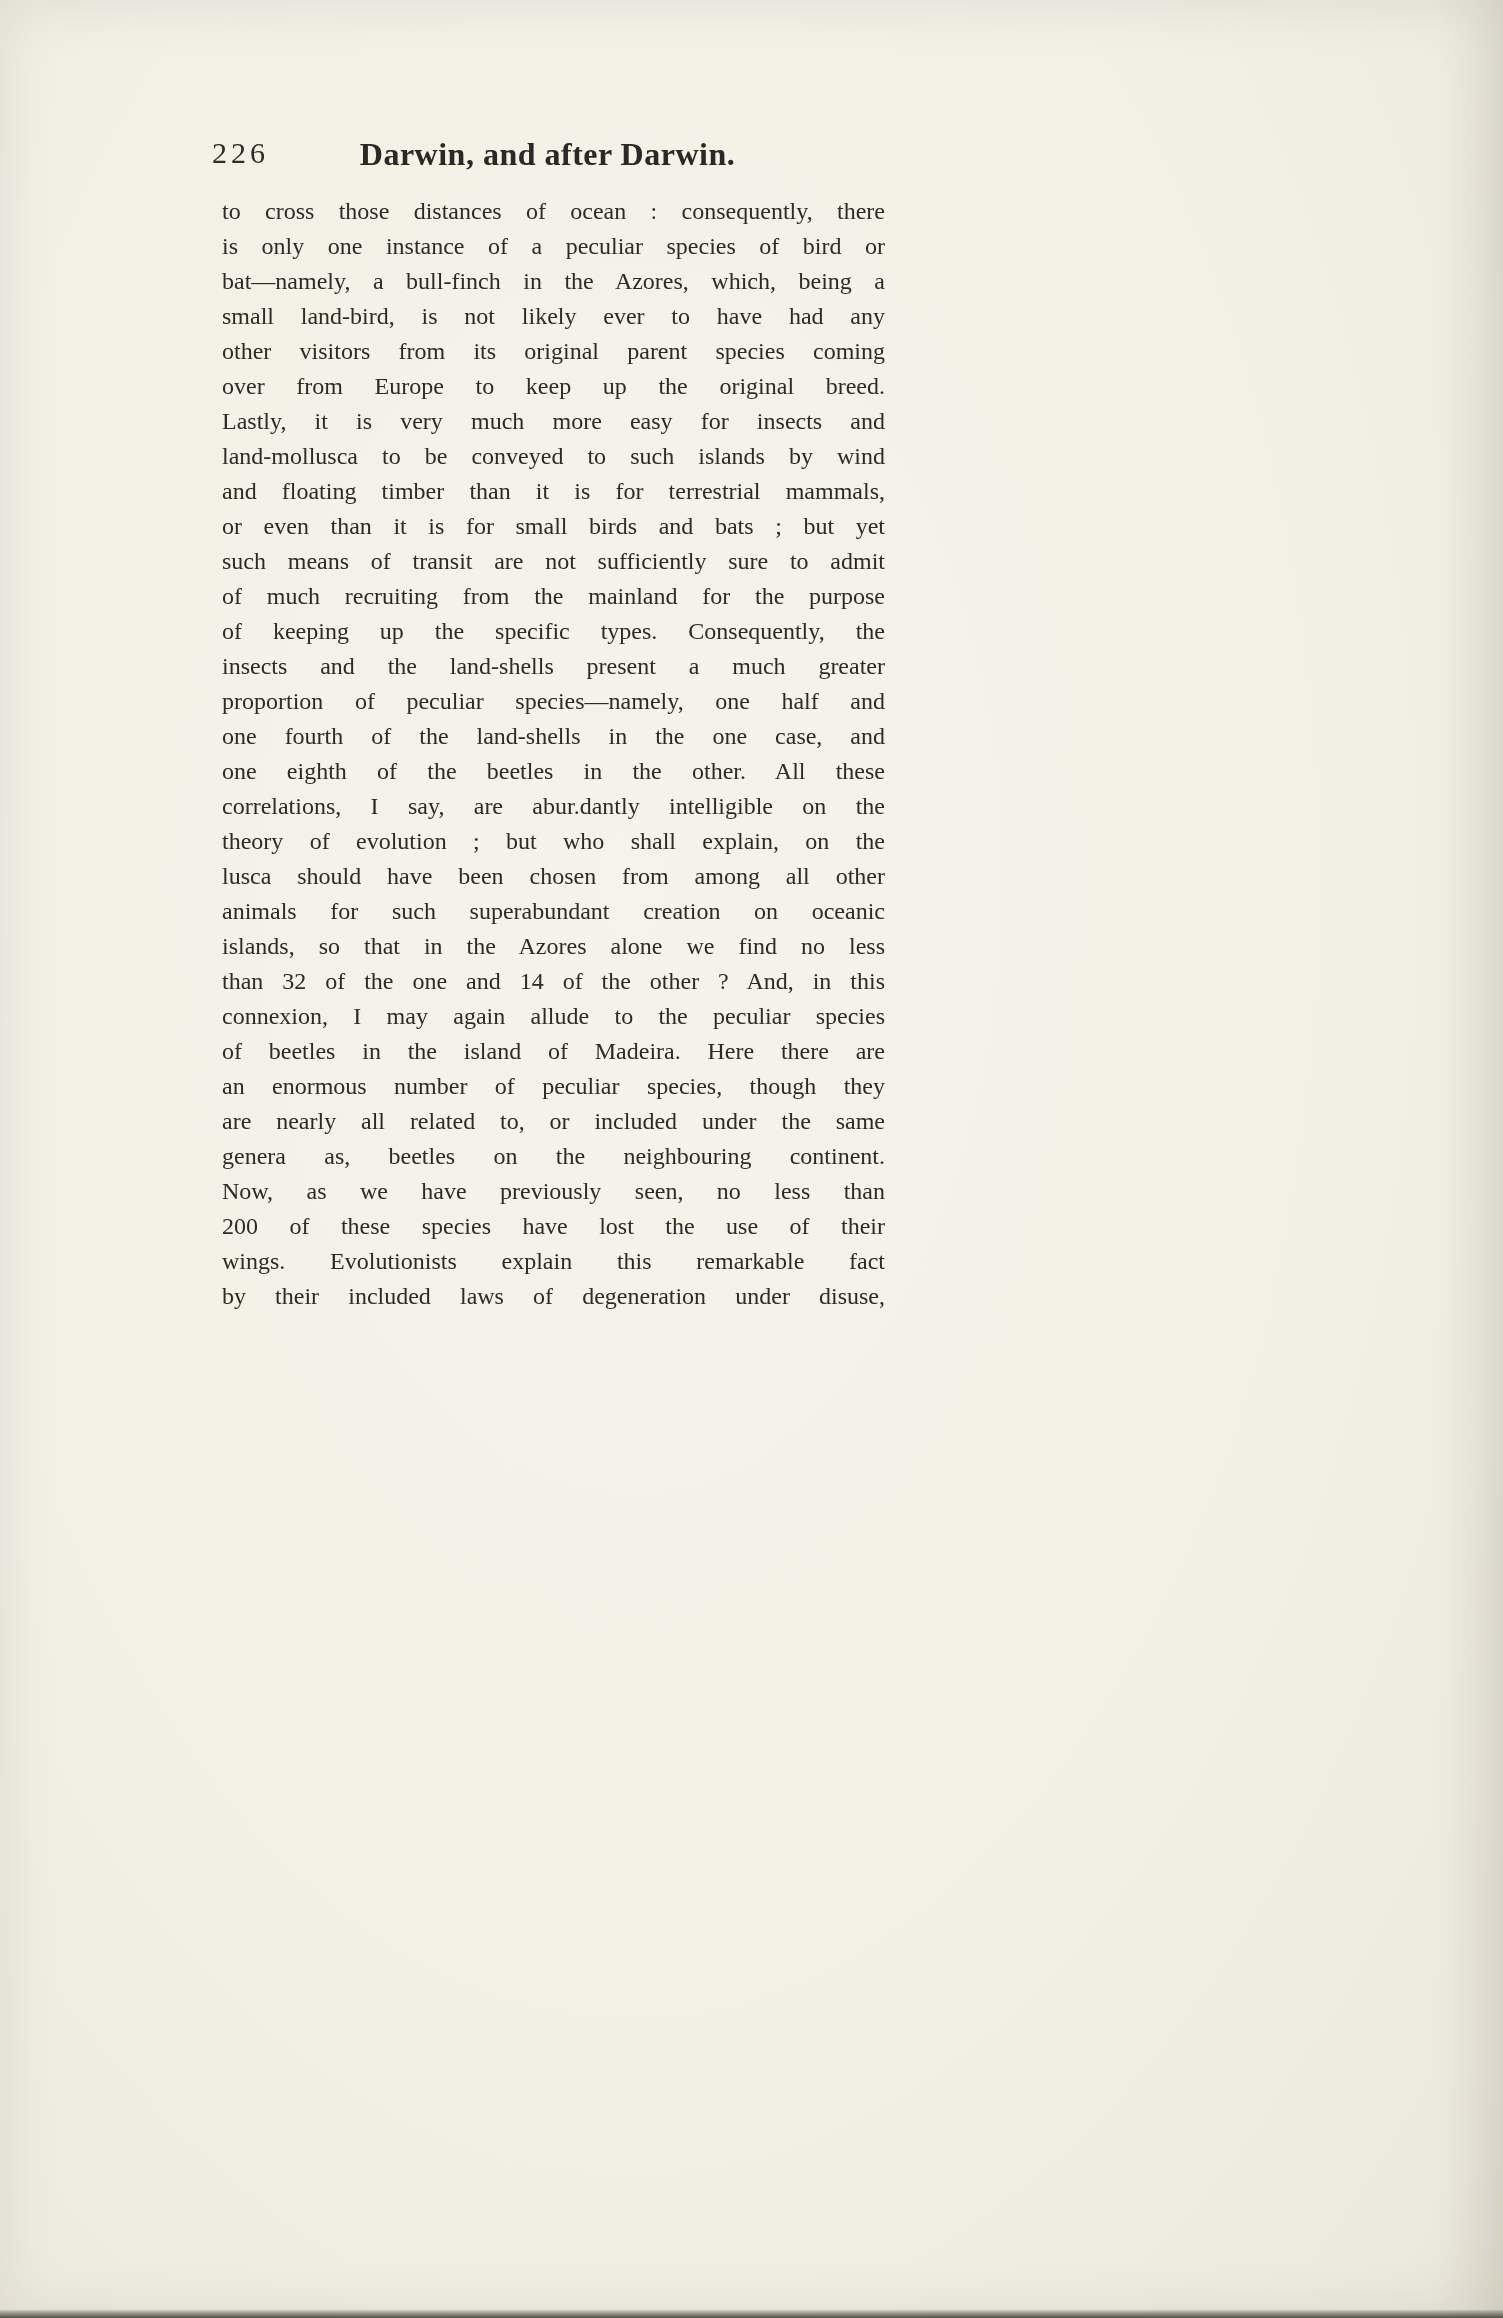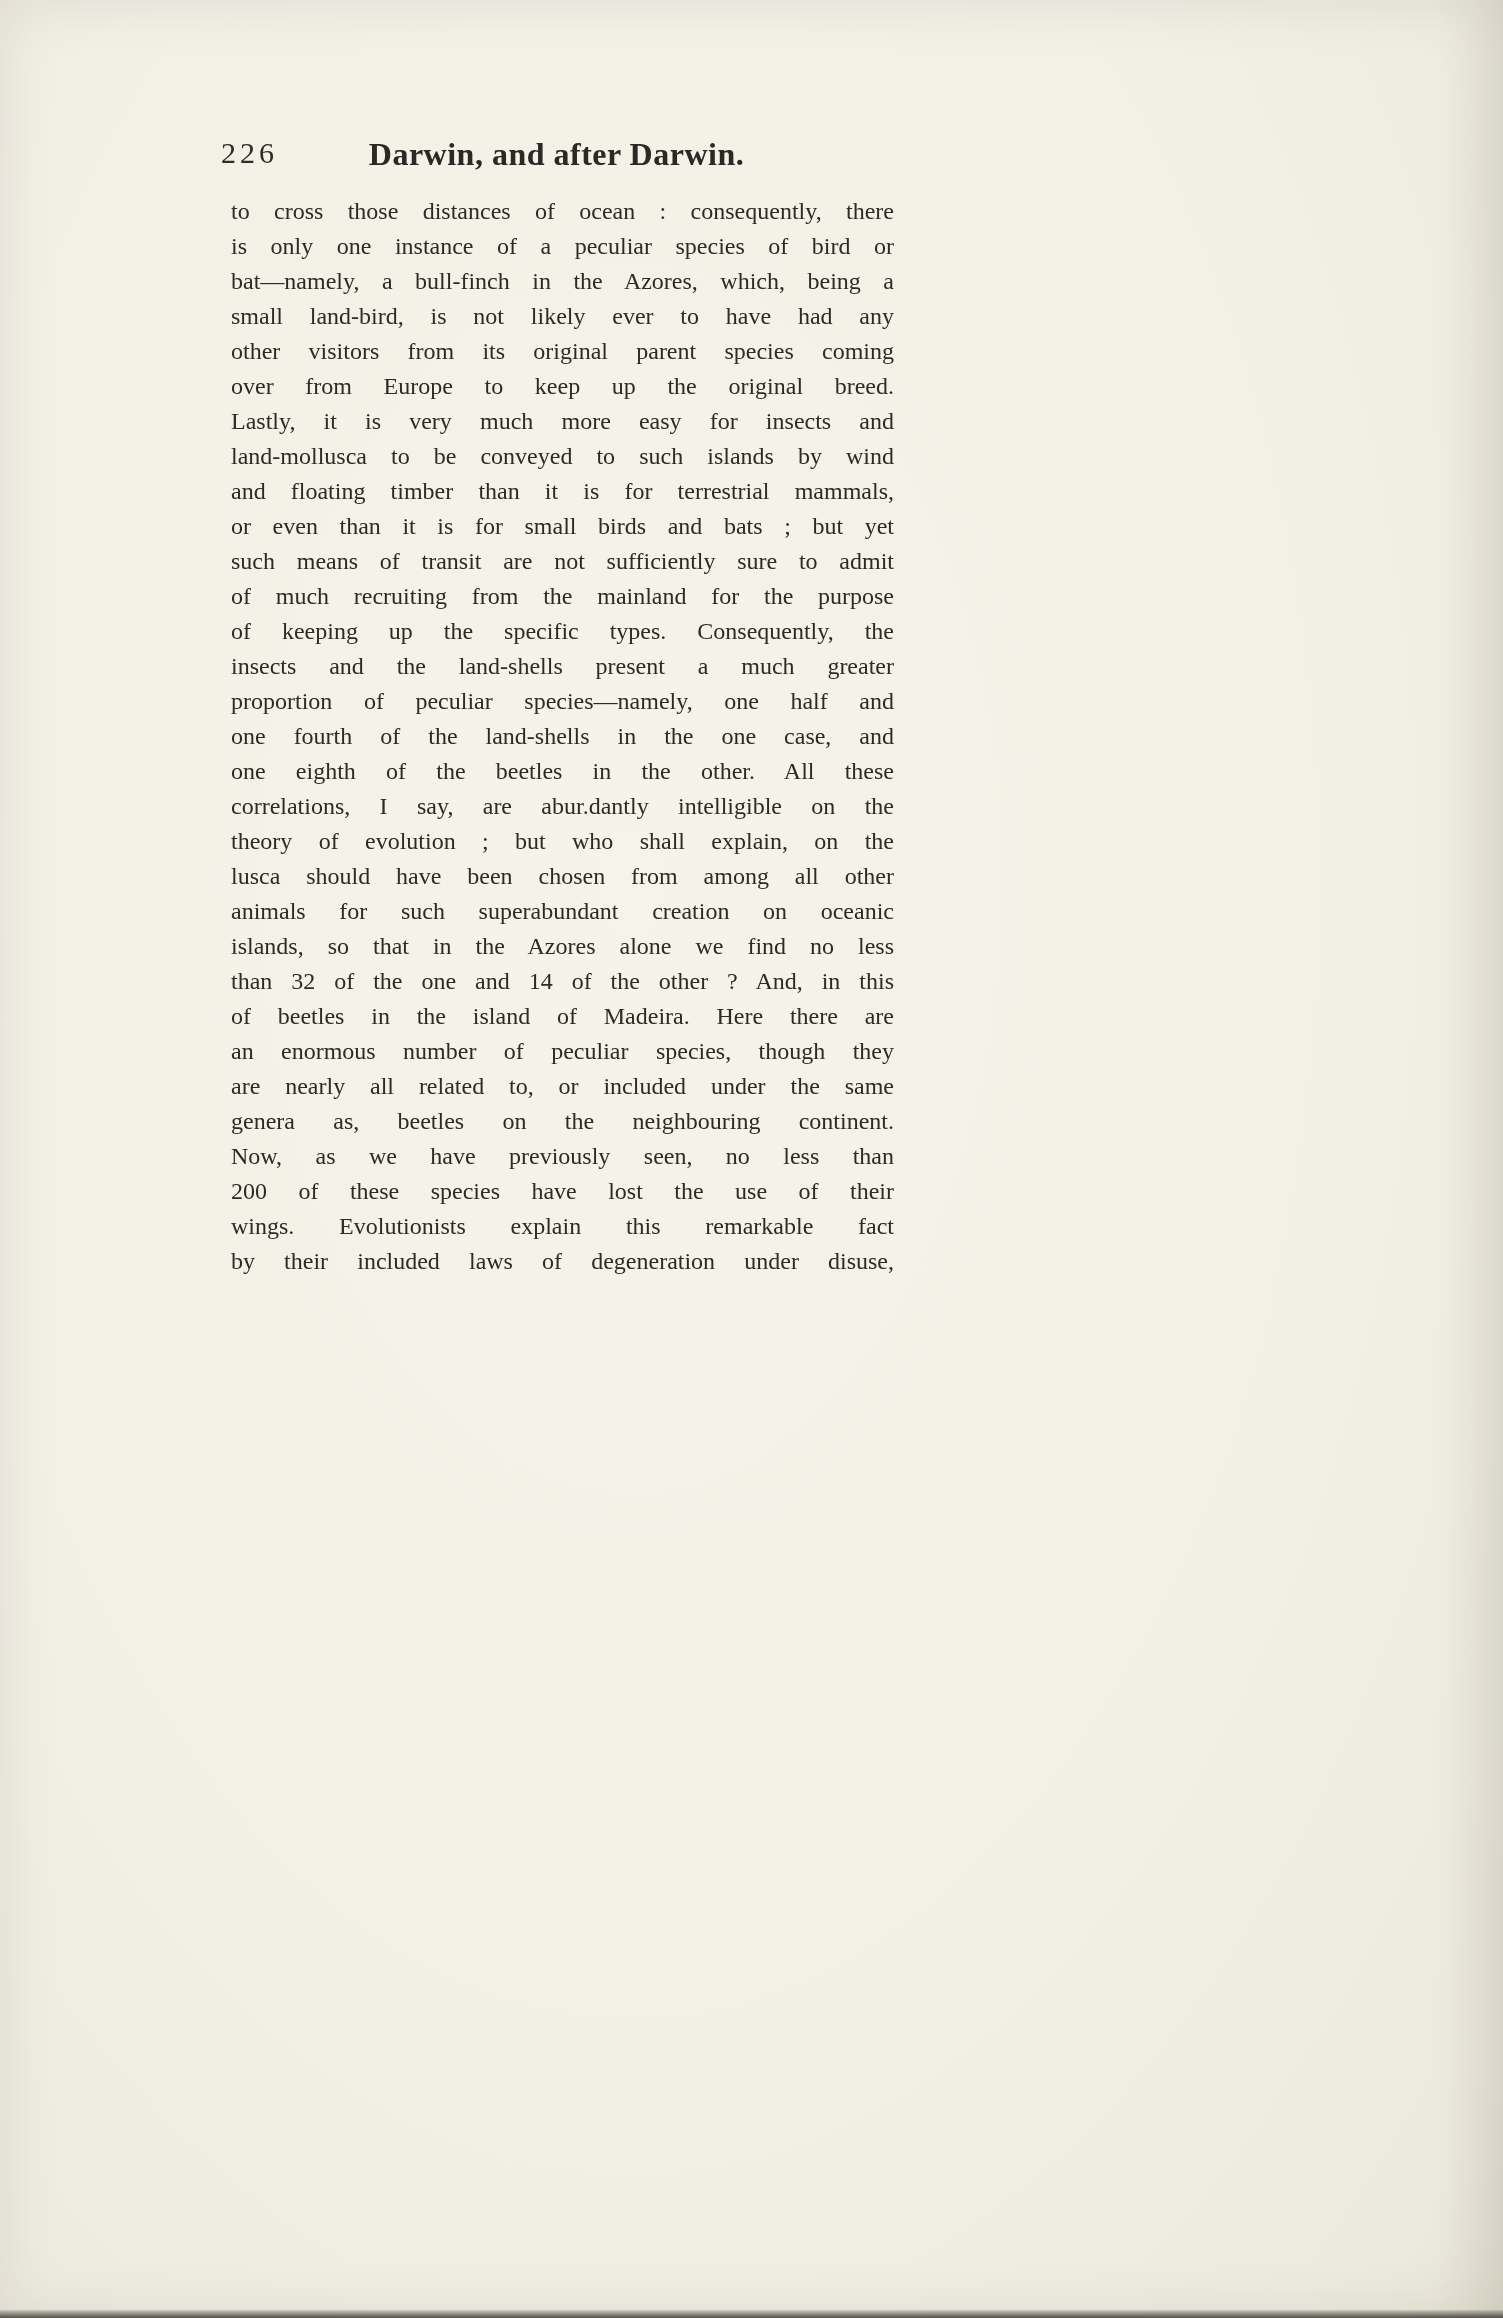--- a/index.html
+++ b/index.html
@@ -14,21 +14,21 @@
     margin: 0 auto;
     background:
       radial-gradient(ellipse at 42% 38%, #f6f3ea 0%, #f3f0e6 55%, #ece9dd 92%, #e6e3d6 100%);
     box-shadow: inset 0 0 60px rgba(90,85,70,0.12);
     overflow: hidden;
     font-family: "Liberation Serif", "DejaVu Serif", serif;
     color: #2d2b26;
   }
   .text-block {
     position: absolute;
-    left: 219px;
+    left: 210px;
     top: 136px;
     width: 675px;
   }
   .running-header {
     position: relative;
     height: 44px;
   }
   .page-number {
     position: absolute;
     left: 2px;
@@ -104,20 +104,21 @@
         <div class="line">insects and the land-shells present a much greater</div>
         <div class="line">proportion of peculiar species—namely, one half and</div>
         <div class="line">one fourth of the land-shells in the one case, and</div>
         <div class="line">one eighth of the beetles in the other.  All these</div>
         <div class="line">correlations, I say, are abur.dantly intelligible on the</div>
         <div class="line">theory of evolution ; but who shall explain, on the</div>
         <div class="line">lusca should have been chosen from among all other</div>
         <div class="line">animals for such superabundant creation on oceanic</div>
         <div class="line">islands, so that in the Azores alone we find no less</div>
         <div class="line">than 32 of the one and 14 of the other ?  And, in this</div>
+        <div class="line">connexion, I may again allude to the peculiar species</div>
         <div class="line">of beetles in the island of Madeira.  Here there are</div>
         <div class="line">an enormous number of peculiar species, though they</div>
         <div class="line">are nearly all related to, or included under the same</div>
         <div class="line">genera as, beetles on the neighbouring continent.</div>
         <div class="line">Now, as we have previously seen, no less than</div>
         <div class="line">200 of these species have lost the use of their</div>
         <div class="line">wings.  Evolutionists explain this remarkable fact</div>
         <div class="line">by their included laws of degeneration under disuse,</div>
       </div>
   </div>

